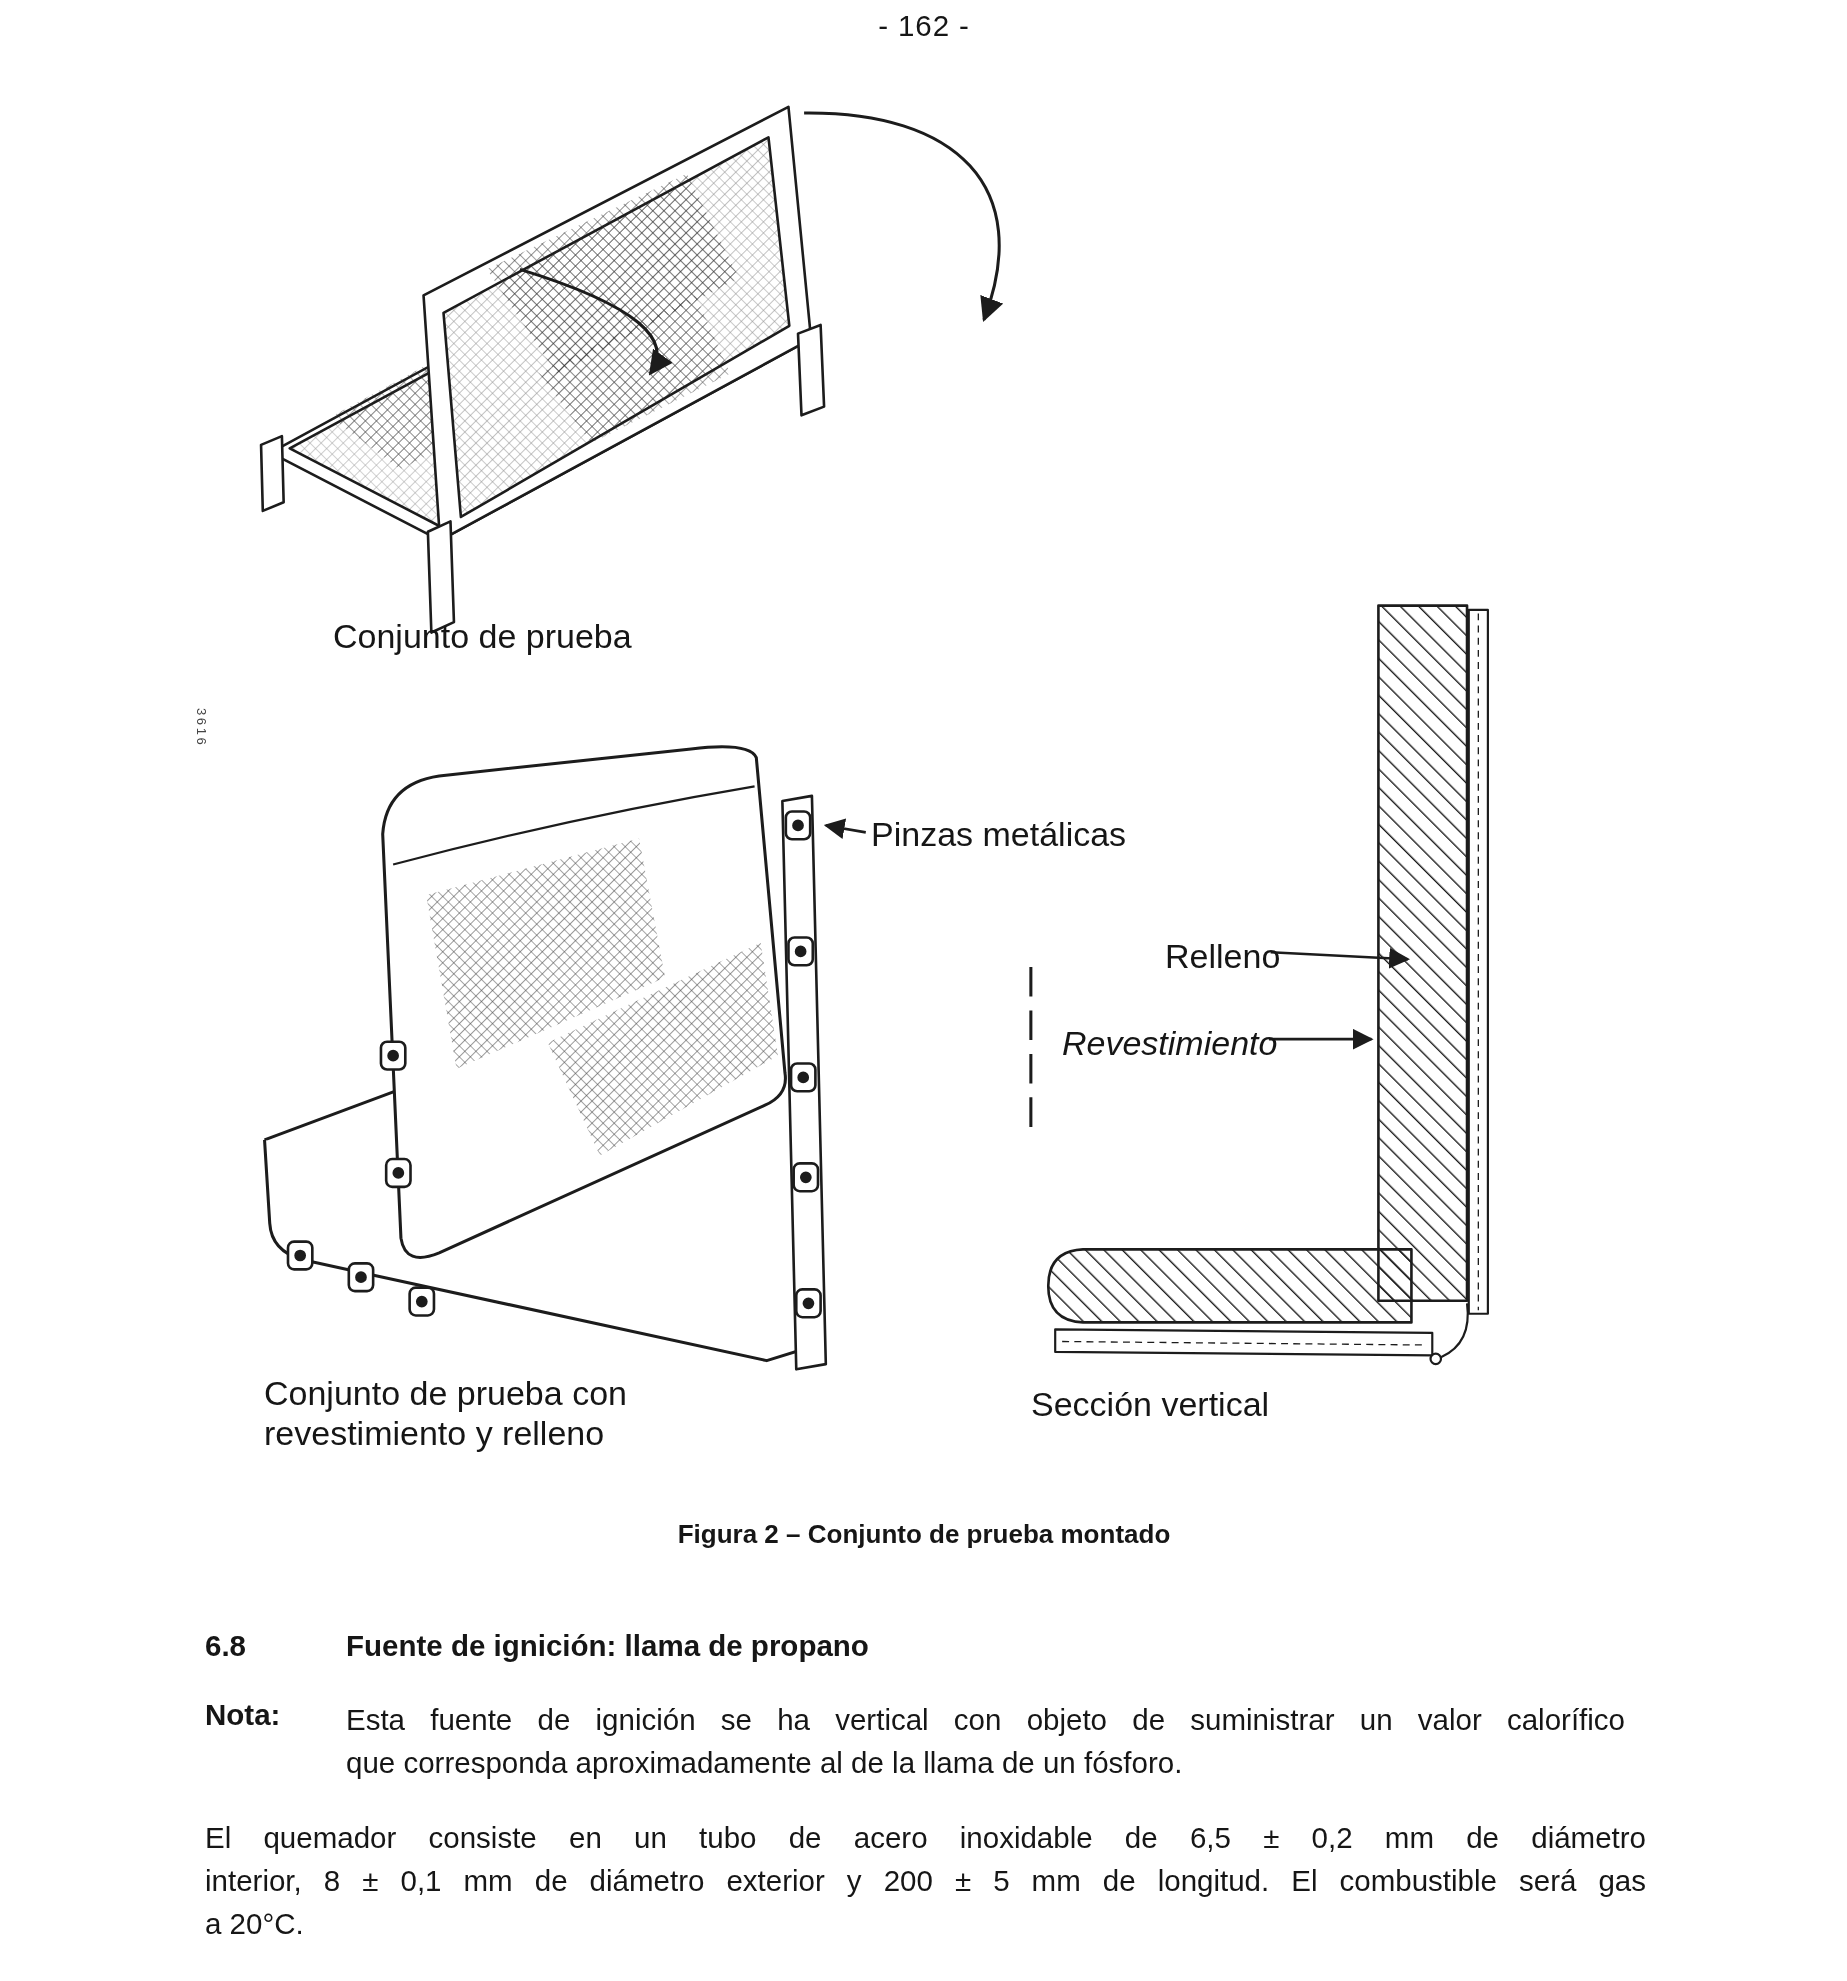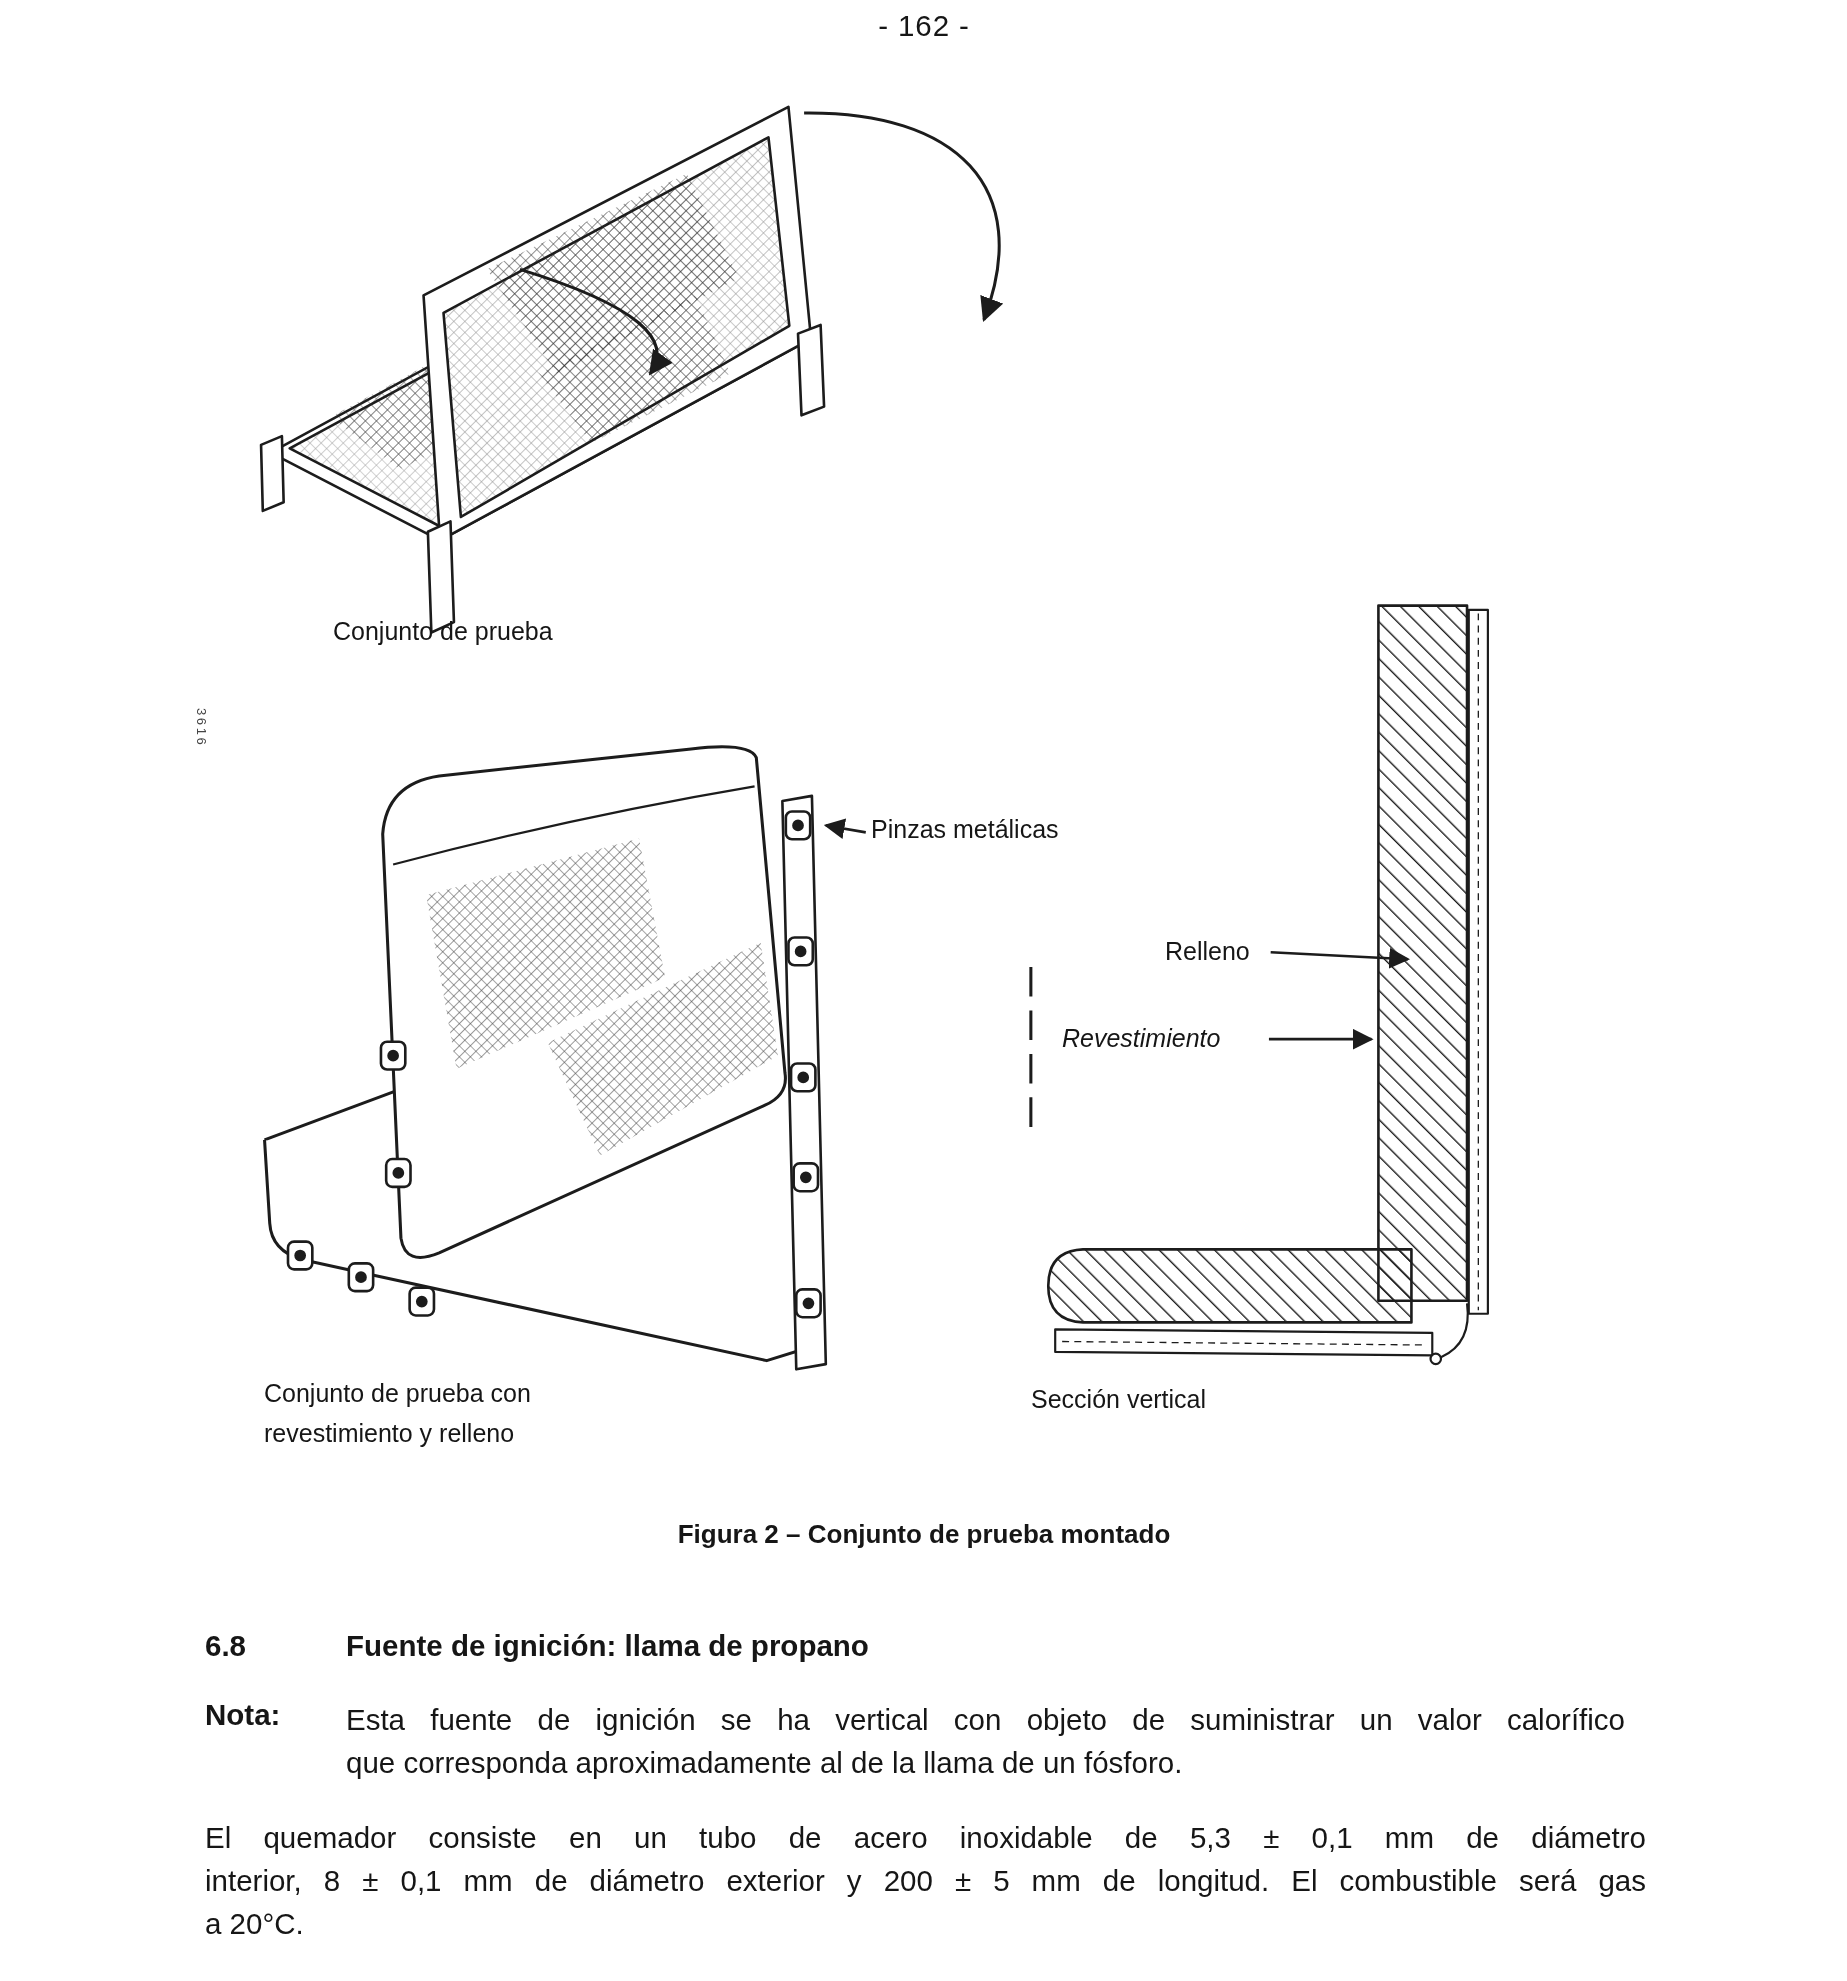--- a/index.html
+++ b/index.html
@@ -3,21 +3,21 @@
 <meta charset="utf-8">
 <style>
   * { margin:0; padding:0; box-sizing:border-box; }
   html,body { background:#ffffff; }
   #page {
     position:relative; width:1848px; height:1981px; background:#fff;
     font-family:"Liberation Sans", sans-serif; color:#161616; overflow:hidden;
   }
   .abs { position:absolute; }
   .pagenum { top:8.7px; left:0; width:100%; text-align:center; font-size:29.5px; letter-spacing:0.9px; }
-  .fig-label { font-size:25px; white-space:nowrap; }
+  .fig-label { font-size:34px; white-space:nowrap; }
   .two-line { line-height:40px; }
   .caption { top:1519px; left:0; width:100%; text-align:center; font-size:26px; font-weight:bold; }
   .margin-mark { left:209px; top:708px; font-size:13px; color:#444; transform:rotate(90deg); transform-origin:left top; letter-spacing:2.6px; }
   .h-num  { left:205px; top:1629px; font-size:29.5px; font-weight:bold; }
   .h-title{ left:346px; top:1629px; font-size:29.5px; font-weight:bold; }
   .note-label { left:205px; top:1698px; font-size:29.5px; font-weight:bold; }
   .note-block { left:346px; top:1698px; width:1279px; font-size:29.5px; line-height:43px; }
   .body-block { left:205px; top:1816px; width:1441px; font-size:29.5px; line-height:43px; }
   .line { display:block; }
   .just { text-align:justify; text-align-last:justify; }
@@ -137,19 +137,19 @@
   <div class="abs h-num">6.8</div>
   <div class="abs h-title">Fuente de ignición: llama de propano</div>
 
   <div class="abs note-label">Nota:</div>
   <div class="abs note-block">
     <span class="line just">Esta fuente de ignición se ha vertical con objeto de suministrar un valor calorífico</span>
     <span class="line">que corresponda aproximadamente al de la llama de un fósforo.</span>
   </div>
 
   <div class="abs body-block">
-    <span class="line just">El quemador consiste en un tubo de acero inoxidable de 5,3 ± 0,1 mm de diámetro</span>
+    <span class="line just">El quemador consiste en un tubo de acero inoxidable de 6,5 ± 0,2 mm de diámetro</span>
     <span class="line just">interior, 8 ± 0,1 mm de diámetro exterior y 200 ± 5 mm de longitud. El combustible será gas</span>
     <span class="line">a 20°C.</span>
   </div>
 
 </div>
 
 
 </body></html>

